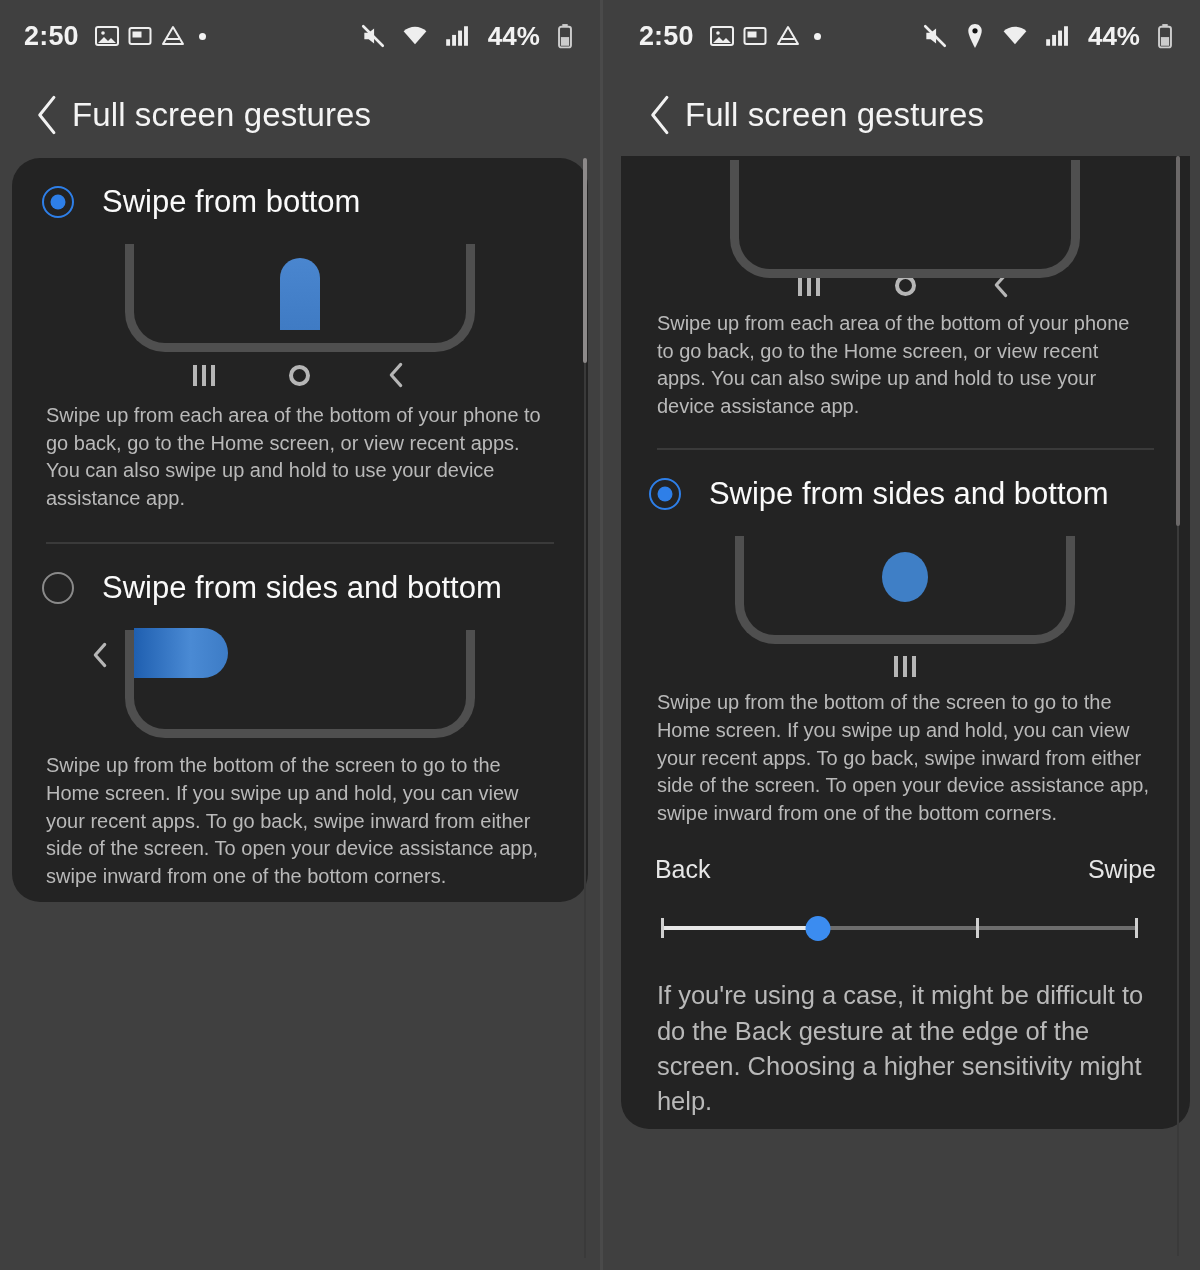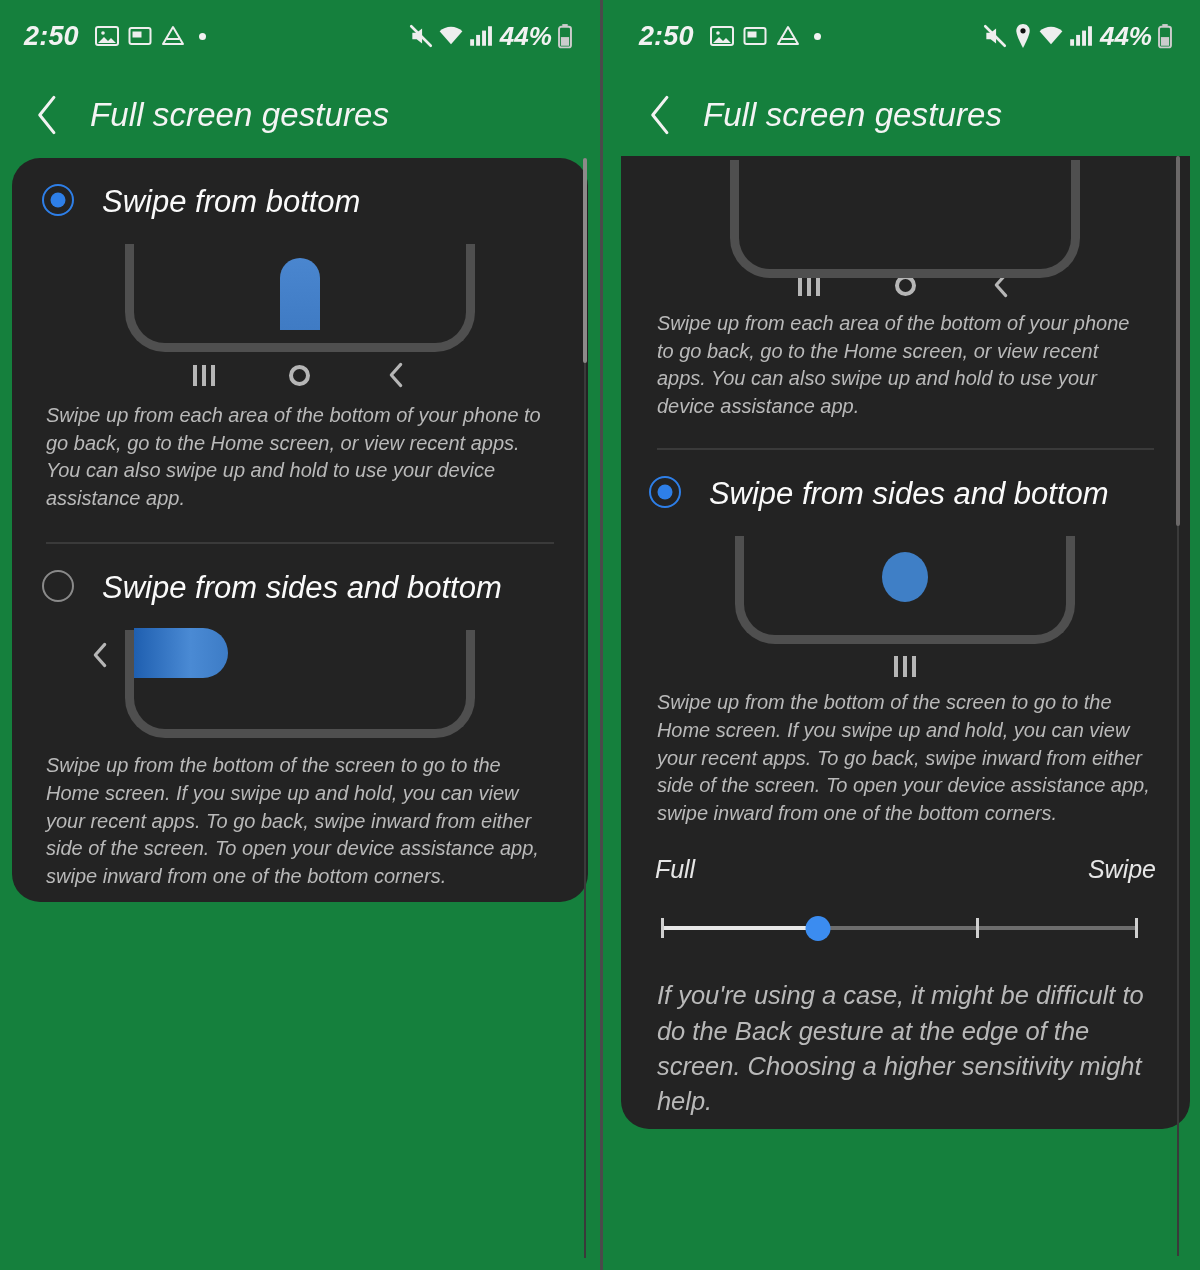--- a/index.html
+++ b/index.html
@@ -6,57 +6,56 @@
   html, body {
     width: 1200px; height: 1270px;
     background: #000;
     font-family: "Liberation Sans", sans-serif;
     overflow: hidden;
   }
   .screens { display: flex; width: 1200px; height: 1270px; }
   .panel {
     position: relative;
     width: 648px; height: 1270px;
-    background: #15803d;
+    background: #404040;
     overflow: hidden;
-    font-style: italic;
   }
   .panel.right { border-left: 3px solid #4a4a4a; }
 
   
   .statusbar {
     height: 72px;
     display: flex; align-items: center;
     padding: 0 26px 0 24px;
     color: #f2f2f2;
   }
   .panel.right .statusbar { padding-left: 36px; }
   .sb-time { font-size: 27px; font-weight: 700; letter-spacing: .2px; }
   .sb-left-icons { display: flex; align-items: center; gap: 9px; margin-left: 16px; }
-  .sb-right { margin-left: auto; display: flex; align-items: center; gap: 4px; }
+  .sb-right { margin-left: auto; display: flex; align-items: center; gap: 16px; }
   .sb-batt-text { font-size: 26px; font-weight: 700; margin-left: 2px; }
   .sb-ic { display: inline-flex; align-items: center; justify-content: center; }
   .sb-dot { width: 7px; height: 7px; border-radius: 50%; background: #f2f2f2; display:inline-block; margin-left: 5px;}
 
   
   .toolbar {
     height: 86px;
     display: flex; align-items: center;
     padding-left: 28px;
     color: #fff;
   }
   .panel.right .toolbar { padding-left: 38px; }
   .back-chevron {
     width: 40px; height: 40px;
     display: flex; align-items: center; justify-content: center;
     flex: 0 0 auto;
   }
   .toolbar-title {
     font-size: 33px; font-weight: 400;
-    margin-left: 22px; letter-spacing: .1px;
+    margin-left: 4px; letter-spacing: .1px;
     color: #f4f4f4;
   }
 
   
   .scroll {
     position: relative;
     padding: 0 12px;
     height: calc(1270px - 158px);
   }
   .panel.right .scroll { padding: 0 10px 0 18px; }
@@ -64,21 +63,21 @@
   .card {
     background: #232323;
     border-radius: 28px;
     padding: 4px 0 10px 0;
   }
   .card.top-clipped { border-radius: 0 0 28px 28px; margin-top: -2px; }
 
   
   .option { padding: 0 0 2px 0; }
   .opt-head {
-    display: flex; 
+    display: flex; align-items: center;
     padding: 22px 0 0 30px;
   }
   .panel.right .opt-head { padding-left: 28px; }
   .radio {
     width: 32px; height: 32px; border-radius: 50%;
     border: 2.5px solid #8a8a8a;
     flex: 0 0 auto;
     position: relative;
     background: transparent;
   }
@@ -466,21 +465,21 @@
                   <i></i>
                   <i></i>
                   <i></i>
                 </span>
               </span>
           </div>
           <div class="desc">Swipe up from the bottom of the screen to go to the Home screen. If you swipe up and hold, you can view your recent apps. To go back, swipe inward from either side of the screen. To open your device assistance app, swipe inward from one of the bottom corners.</div>
         </div>
 
         <div class="sens-labels">
-          <span>Full</span>
+          <span>Back</span>
           <span>Swipe</span>
         </div>
         <div class="slider">
           <div class="slider-track"></div>
           <div class="slider-fill" id="sliderFill" style="width: 33%;"></div>
           <span class="tick" style="left:0%;"></span>
           <span class="tick" id="tickMid" style="left: 66%;"></span>
           <span class="tick" style="right:0;"></span>
           <span class="slider-thumb" id="sliderThumb" style="left: 33%;"></span>
         </div>

